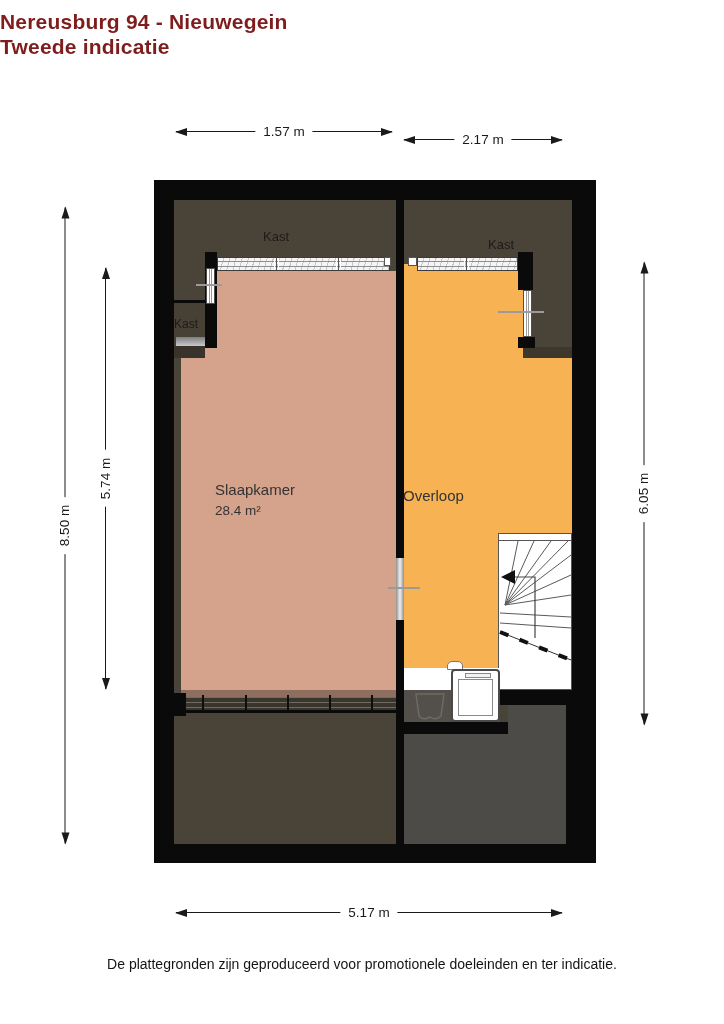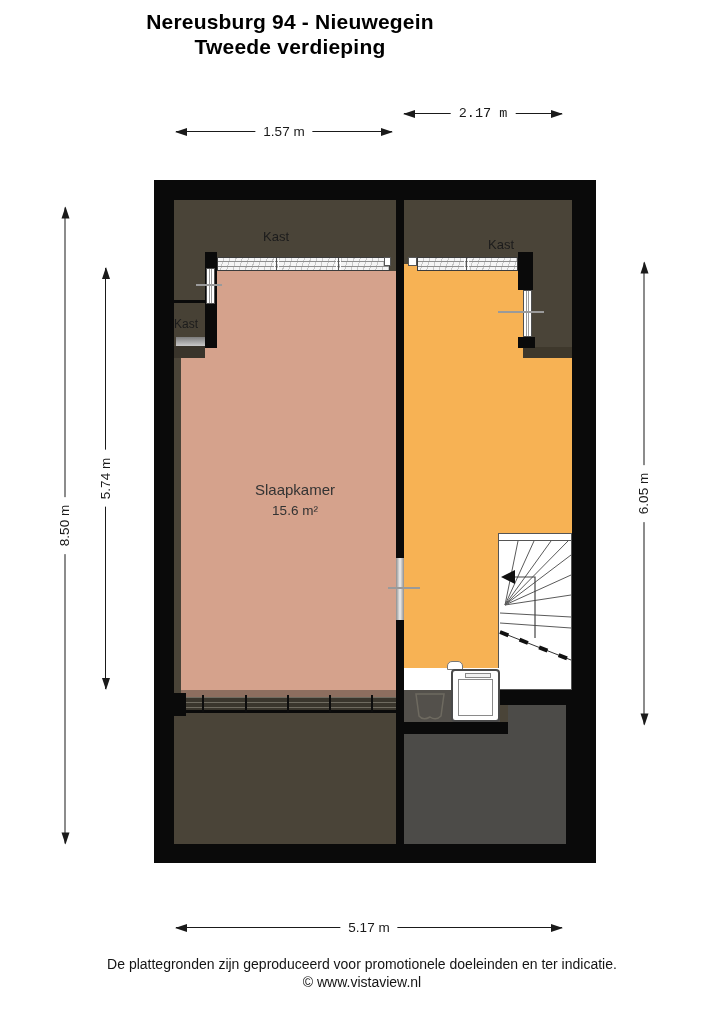--- a/index.html
+++ b/index.html
@@ -1,40 +1,40 @@
 <!DOCTYPE html>
 <html><head>
 <meta charset="utf-8">
 <style>
   html,body{margin:0;padding:0;background:#ffffff;}
   body{width:724px;height:1024px;position:relative;overflow:hidden;
        font-family:"Liberation Sans", sans-serif;color:#1a1a1a;}
   .abs{position:absolute;}
 
   
-  .title{left:0;top:9px;width:580px;text-align:center;font-size:21px;font-weight:bold;
-         line-height:25px;color:#000000;letter-spacing:.2px;}
+  .title{left:0;top:9px;width:580px;text-align:left;font-size:21px;font-weight:bold;
+         line-height:25px;color:#7f1d1d;letter-spacing:.2px;}
   .footer{left:0;top:955px;width:724px;text-align:center;font-size:14px;line-height:18px;color:#141414;}
 
   
   .dim{position:absolute;height:17px;}
   .dim .line{position:absolute;left:1px;right:1px;top:8px;height:1px;background:#1a1a1a;}
   .dim .ah{position:absolute;top:8.5px;transform:translateY(-50%);width:0;height:0;
            border-top:4px solid transparent;border-bottom:4px solid transparent;}
   .dim .ah-l{left:0;border-right:12px solid #1a1a1a;}
   .dim .ah-r{right:0;border-left:12px solid #1a1a1a;}
   .dim .lbl{position:absolute;left:50%;top:8px;transform:translate(-50%,-50%);
             background:#fff;padding:0 8px;font-size:13.5px;white-space:nowrap;color:#1a1a1a;}
   .dim.vert{transform:rotate(-90deg);}
 
   
   .plan{left:154px;top:180px;width:442px;height:683px;background:#0a0a0a;}
   .interior{left:20px;top:20px;width:398px;height:644px;background:#4a4438;overflow:hidden;}
 
-  .room-label{text-align:center;color:#333;}
+  .room-label{text-align:left;color:#333;}
   .room-label .nm{font-size:15px;line-height:20px;}
   .room-label .ar,.room-label .ht{font-size:13.5px;line-height:21px;}
   .kast-label{font-size:13px;color:#1c1c1c;text-align:center;}
 
   
   .closet-strip{height:14px;background:#f5f5f5;border:1px solid #3c3c3c;box-sizing:border-box;
     background-image:
       linear-gradient(to bottom, rgba(0,0,0,0) 3px, #8f8f8f 3px, #8f8f8f 4px, rgba(0,0,0,0) 4px, rgba(0,0,0,0) 8px, #8f8f8f 8px, #8f8f8f 9px, rgba(0,0,0,0) 9px),
       repeating-linear-gradient(105deg, rgba(0,0,0,0) 0 5px, rgba(110,110,110,.35) 5px 6px);}
   .divider{position:absolute;top:0;bottom:0;width:1px;background:#555;box-shadow:2px 0 0 #fff,-2px 0 0 #fff;}
@@ -57,30 +57,30 @@
 
   .washer{background:#fff;border:2px solid #4a4a4a;border-radius:4px;box-sizing:border-box;}
   .washer .inner{position:absolute;left:5px;right:5px;top:8px;bottom:4px;border:1px solid #8a8a8a;}
   .washer .bar{position:absolute;left:12px;top:2px;width:26px;height:5px;border:1px solid #8a8a8a;box-sizing:border-box;background:#f2f2f2;}
 </style>
 </head>
 <body>
 
 <div class="abs title">
   <div>Nereusburg 94 - Nieuwegein</div>
-  <div>Tweede verdieping</div>
+  <div>Tweede indicatie</div>
 </div>
 
 <div class="dim" style="left:175px;top:123px;width:218px;">
   <span class="line"></span>
   <span class="ah ah-l"></span>
   <span class="ah ah-r"></span>
   <span class="lbl">1.57 m</span>
 </div>
-<div class="dim" style="left:403px;top:105px;width:160px;font-family:Liberation Mono, monospace;">
+<div class="dim" style="left:403px;top:131px;width:160px;">
   <span class="line"></span>
   <span class="ah ah-l"></span>
   <span class="ah ah-r"></span>
   <span class="lbl">2.17 m</span>
 </div>
 <div class="dim vert" style="left:-254px;top:517px;width:638px;">
   <span class="line"></span>
   <span class="ah ah-l"></span>
   <span class="ah ah-r"></span>
   <span class="lbl">8.50 m</span>
@@ -90,21 +90,21 @@
   <span class="ah ah-l"></span>
   <span class="ah ah-r"></span>
   <span class="lbl">5.74 m</span>
 </div>
 <div class="dim vert" style="left:412px;top:485px;width:464px;">
   <span class="line"></span>
   <span class="ah ah-l"></span>
   <span class="ah ah-r"></span>
   <span class="lbl">6.05 m</span>
 </div>
-<div class="dim" style="left:175px;top:904px;width:388px;margin-top:15px;">
+<div class="dim" style="left:175px;top:904px;width:388px;">
   <span class="line"></span>
   <span class="ah ah-l"></span>
   <span class="ah ah-r"></span>
   <span class="lbl">5.17 m</span>
 </div>
 
 <div class="abs plan">
   <div class="abs interior">
 
     <div class="abs" style="left:43px;top:71px;width:179px;height:77px;background:#d5a28c;"></div>
@@ -190,24 +190,24 @@
     <div class="abs wall" style="left:344px;top:52px;width:15px;height:38px;"></div>
     <div class="abs win-v" style="left:349px;top:90px;width:9px;height:47px;"></div>
     <div class="abs tick" style="left:324px;top:111px;width:46px;"></div>
     <div class="abs wall" style="left:344px;top:137px;width:17px;height:11px;"></div>
 
     <div class="abs kast-label" style="left:72px;top:29px;width:60px;">Kast</div>
     <div class="abs kast-label" style="left:297px;top:37px;width:60px;">Kast</div>
 
     <div class="abs room-label" style="left:41px;top:280px;width:160px;">
       <div class="nm">Slaapkamer</div>
-      <div class="ar">15.6 m²</div>
+      <div class="ar">28.4 m²</div>
     </div>
     <div class="abs room-label" style="left:229px;top:286px;width:160px;">
+      <div class="nm">Overloop</div>
     </div>
 
   </div>
 </div>
 
 <div class="abs footer">
   <div>De plattegronden zijn geproduceerd voor promotionele doeleinden en ter indicatie.</div>
-  <div>© www.vistaview.nl</div>
 </div>
 
 </body></html>

